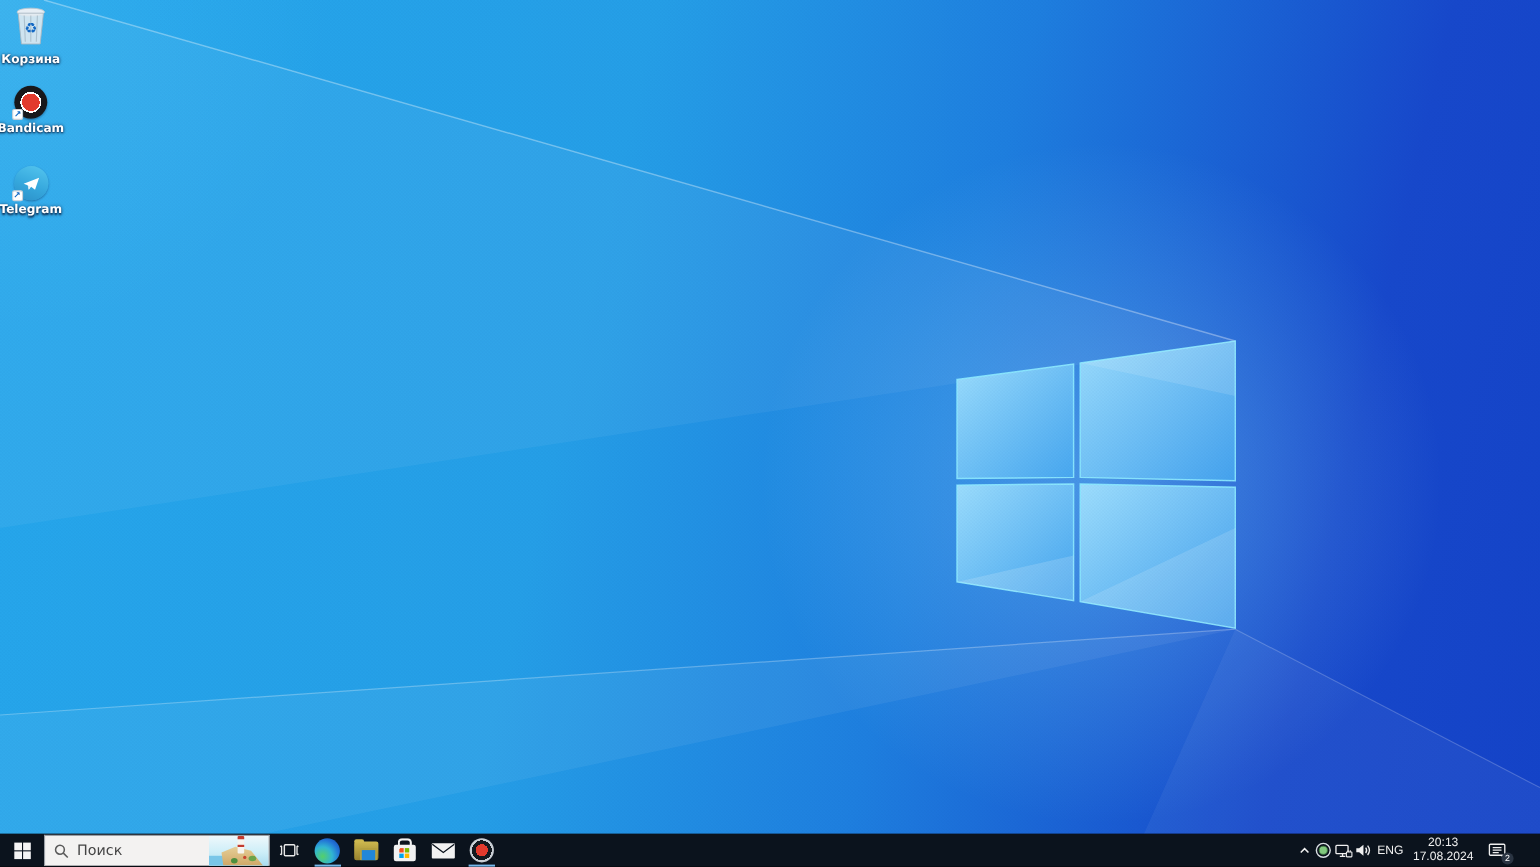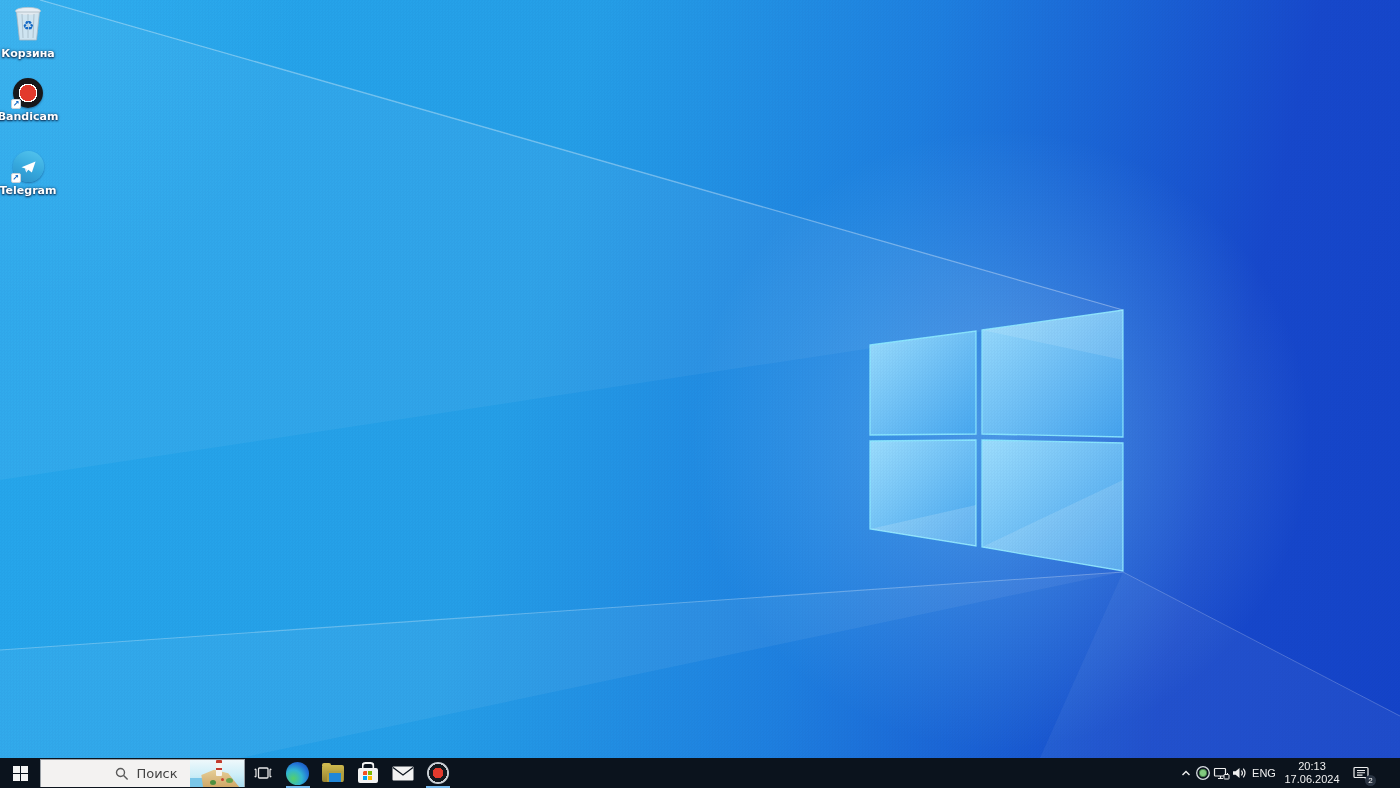--- a/index.html
+++ b/index.html
@@ -71,21 +71,21 @@
     content:'';position:absolute;bottom:0;left:50%;transform:translateX(-50%);
     width:24px;height:2px;background:var(--running-underline,#76b9ed);
   }
   .winlogo{display:grid;grid-template-columns:7px 7px;grid-auto-rows:7px;gap:1px;}
   .winlogo i{background:#f5f5f5;}
 
   .searchbox{
     flex:0 0 auto;width:205px;height:28px;margin-top:1px;
     background:var(--search-box-bg,#f3f2f1);
     border:1px solid #9aa0a6;border-bottom:none;
-    display:flex;align-items:center;position:relative;cursor:text;justify-content:center;
+    display:flex;align-items:center;position:relative;cursor:text;
   }
   .searchbox .ph{
     font-size:13px;color:var(--search-text,#444);margin-left:7px;white-space:nowrap;
   }
   .sh-img{ 
     position:absolute;right:0;top:0;width:54px;height:27px;overflow:hidden;
     background:linear-gradient(180deg,#eef8fb 0%,#cdeef8 55%,#a9dcef 100%);
   }
   .sh-water{position:absolute;left:0;bottom:0;width:26px;height:9px;background:#79c6e8;}
   .sh-sand{
@@ -299,21 +299,21 @@
           <path d="M2 6.2 h2.6 L8.5 3 v10 L4.6 9.8 H2 Z" fill="#efefef"></path>
           <path d="M10.5 5.5 a4.2 4.2 0 0 1 0 5" fill="none" stroke="#efefef" stroke-width="1.2"></path>
           <path d="M12.3 3.7 a7 7 0 0 1 0 8.6" fill="none" stroke="#efefef" stroke-width="1.2"></path>
         </svg>
       </button>
 
       <button class="trb lang">ENG</button>
 
       <button class="trb clock">
         <div>20:13</div>
-        <div>17.06.2024</div>
+        <div>17.08.2024</div>
       </button>
 
       <button class="trb action">
         <svg width="18" height="17" viewBox="0 0 18 17">
           <path d="M3 2.5 h12 a1 1 0 0 1 1 1 v8 a1 1 0 0 1 -1 1 h-2.2 l2.7 2.7 v-2.7 M3 2.5 a1 1 0 0 0 -1 1 v8 a1 1 0 0 0 1 1 h9.8" fill="none" stroke="#efefef" stroke-width="1.2"></path>
           <path d="M5 5.5 h8 M5 7.8 h8 M5 10.1 h5.5" stroke="#efefef" stroke-width="1.1"></path>
         </svg>
         <span class="badge">2</span>
       </button>
 

